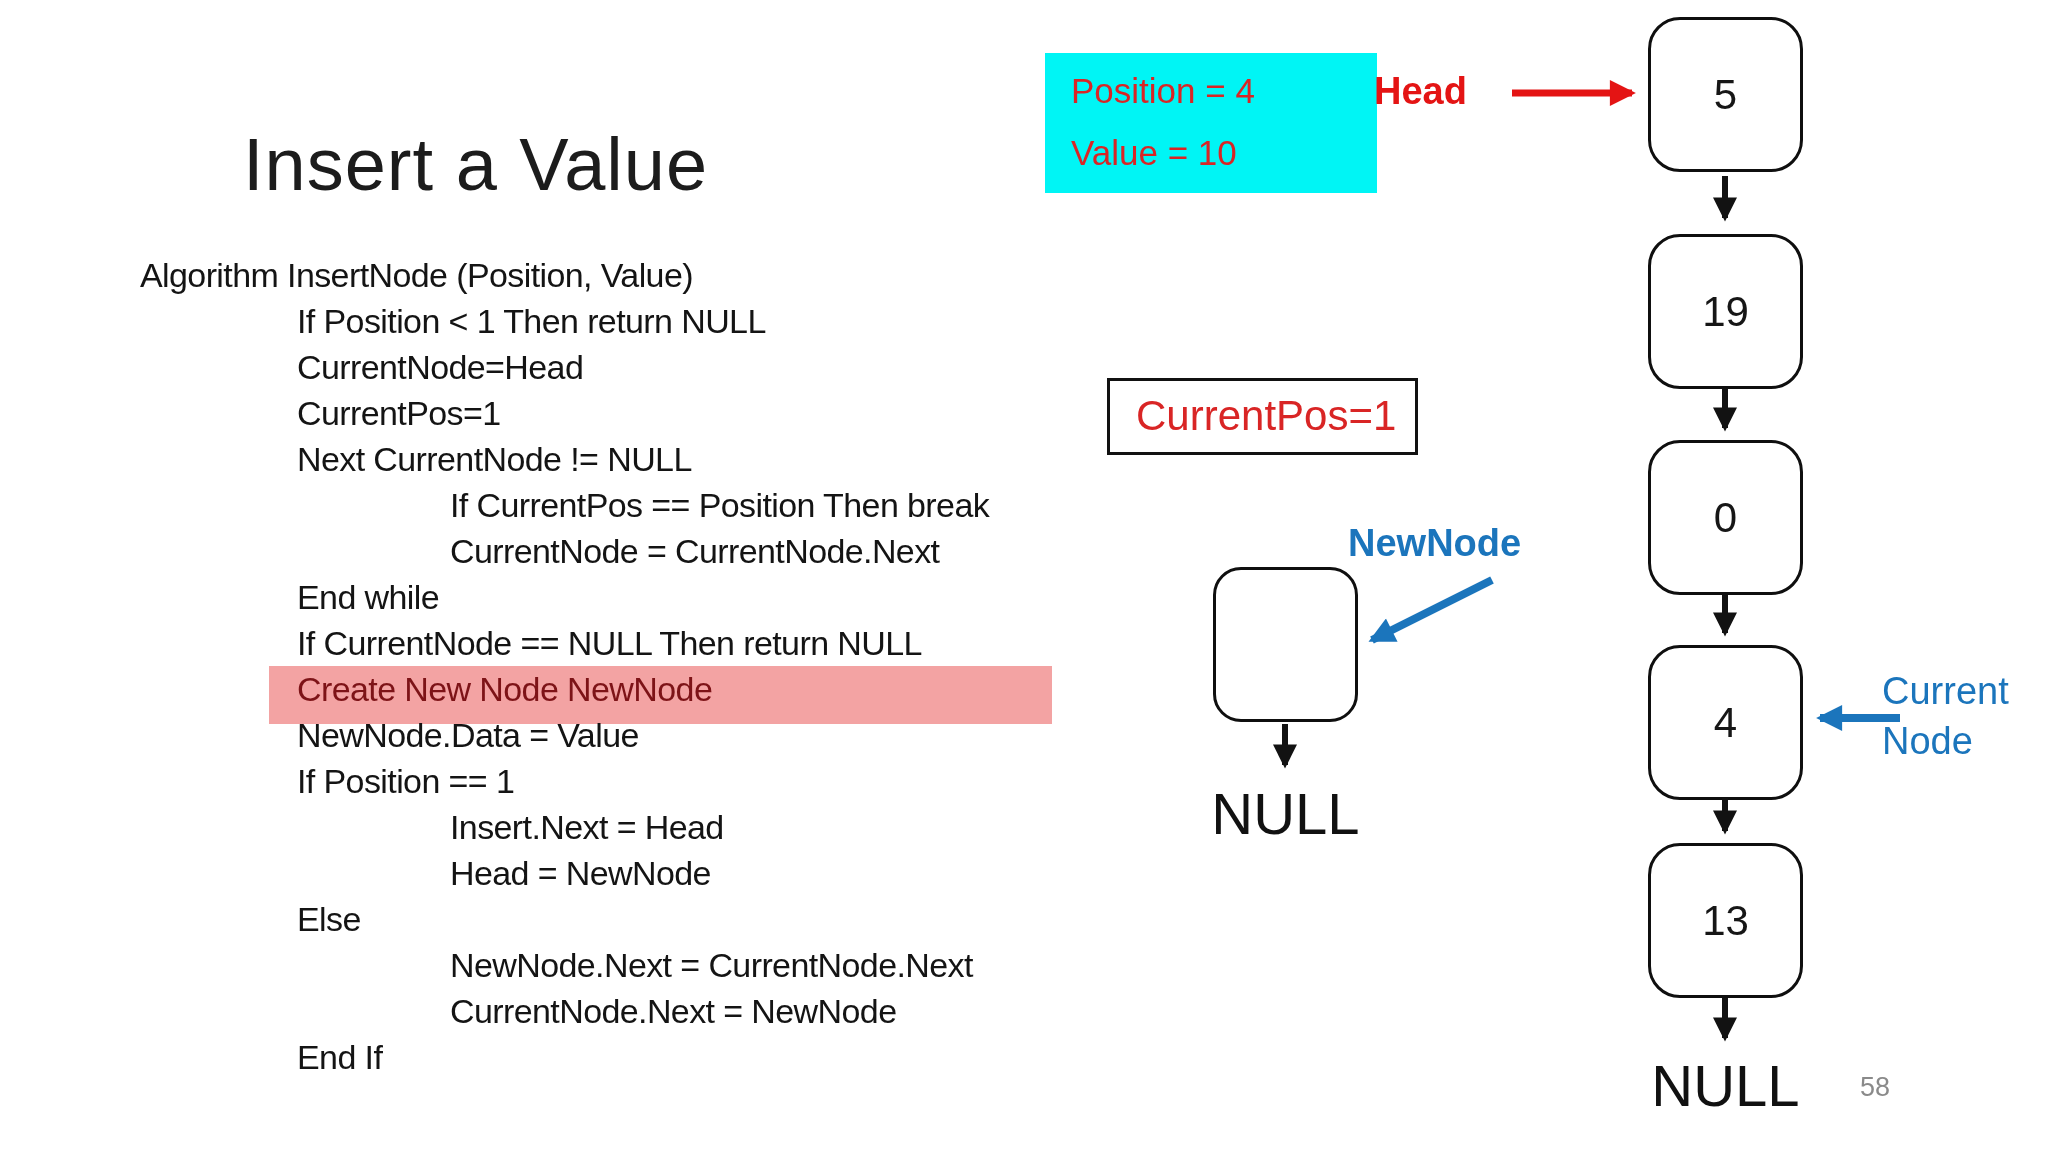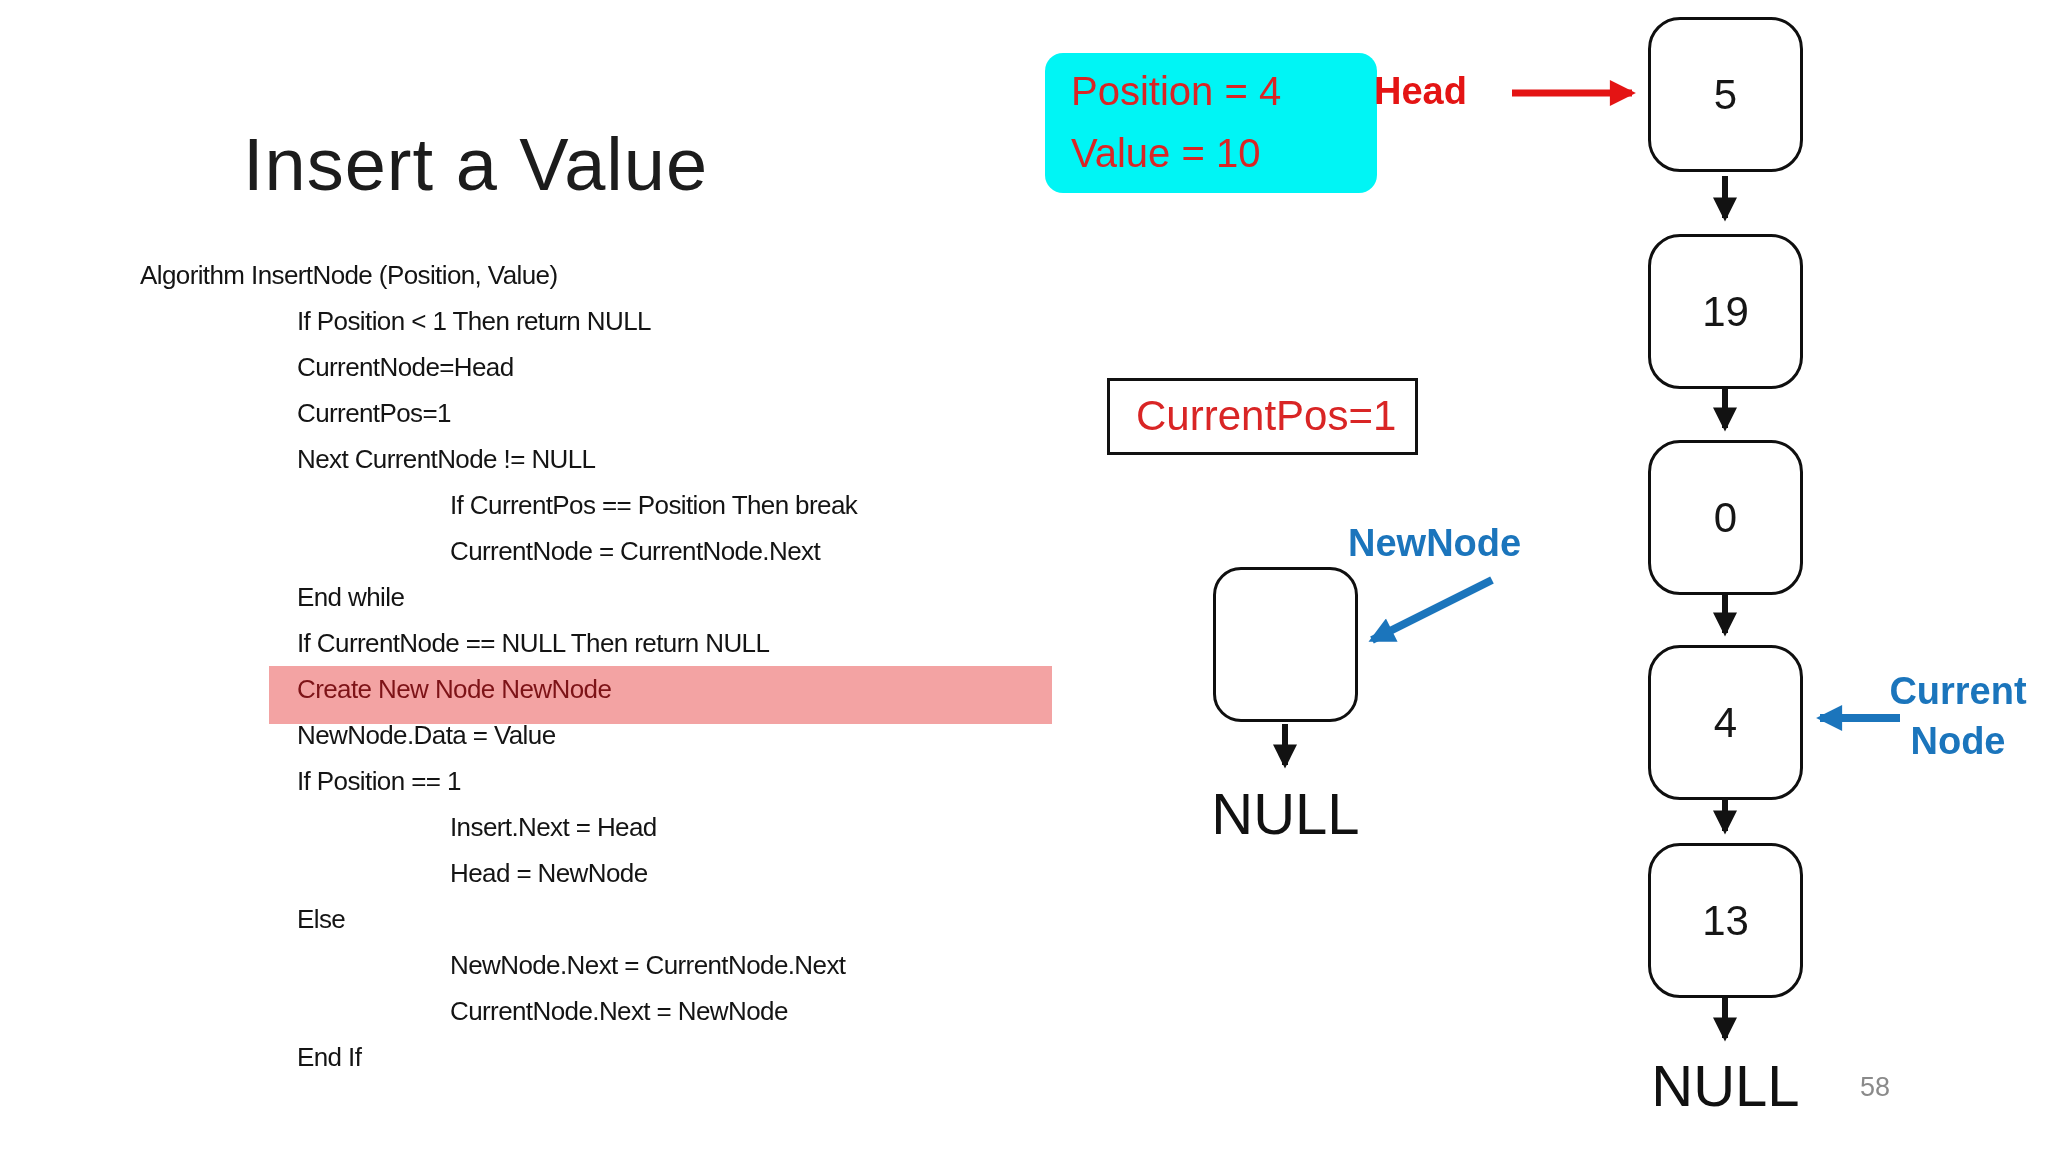--- a/index.html
+++ b/index.html
@@ -12,33 +12,33 @@
     --ink:#141414;
     --gray:#8a8a8a;
   }
   *{margin:0;padding:0;box-sizing:border-box;}
   html,body{width:2048px;height:1152px;}
   body{font-family:"Liberation Sans","DejaVu Sans",sans-serif;background:#ffffff;overflow:hidden;}
   .slide{position:absolute;left:0;top:0;width:2048px;height:1152px;background:#ffffff;}
 
   .title{position:absolute;left:243px;top:122px;font-size:74px;font-weight:300;color:#1c1c1c;letter-spacing:1px;white-space:nowrap;}
 
-  .code{position:absolute;left:140px;top:252px;width:1100px;color:var(--ink);font-size:26px;letter-spacing:-0.6px;}
+  .code{position:absolute;left:140px;top:252px;width:1100px;color:var(--ink);font-size:34px;letter-spacing:-0.6px;}
   .ln{height:46px;line-height:46px;white-space:nowrap;}
   .i1{padding-left:157px;}
   .i2{padding-left:310px;}
   .ln.hl > span{display:inline-block;width:783px;margin-left:-28px;padding-left:28px;height:58px;background:var(--hl-bg);color:var(--hl-text);}
 
-  .params-box{position:absolute;left:1045px;top:53px;width:332px;height:140px;background:var(--cyan);color:var(--box-red);font-size:40px;padding:7px 0 0 26px;line-height:62px;border-radius:18px;}
+  .params-box{position:absolute;left:1045px;top:53px;width:332px;height:140px;background:var(--cyan);color:var(--box-red);font-size:35px;padding:7px 0 0 26px;line-height:62px;}
 
   .currentpos-box{position:absolute;left:1107px;top:378px;width:311px;height:77px;border:3px solid #111;background:#fff;color:var(--box-red);font-size:42px;line-height:70px;padding-left:26px;white-space:nowrap;}
 
   .head-label{position:absolute;left:1374px;top:70px;color:var(--red);font-size:38px;font-weight:bold;}
   .newnode-label{position:absolute;left:1348px;top:522px;color:var(--blue);font-size:38px;font-weight:bold;}
-  .current-label{position:absolute;left:1882px;top:666px;width:152px;color:var(--blue);font-size:38px;font-weight:bold;text-align:center;line-height:50px;}
+  .current-label{position:absolute;left:1882px;top:666px;width:152px;color:var(--blue);font-size:38px;font-weight:normal;line-height:50px;}
 
   .node{position:absolute;left:1648px;width:155px;height:155px;border:3px solid #0f0f0f;border-radius:32px;background:#fff;display:flex;align-items:center;justify-content:center;font-size:42px;color:#161616;}
   .n1{top:17px;}.n2{top:234px;}.n3{top:440px;}.n4{top:645px;}.n5{top:843px;}
 
   .newnode-box{position:absolute;left:1213px;top:567px;width:145px;height:155px;border:3px solid #0f0f0f;border-radius:28px;background:#fff;}
 
   .null-list{position:absolute;left:1628px;top:1052px;width:195px;text-align:center;font-size:58px;font-weight:500;color:#111;}
   .null-new{position:absolute;left:1188px;top:780px;width:195px;text-align:center;font-size:58px;font-weight:500;color:#111;}
 
   .page-num{position:absolute;left:1860px;top:1072px;font-size:27px;color:var(--gray);}

